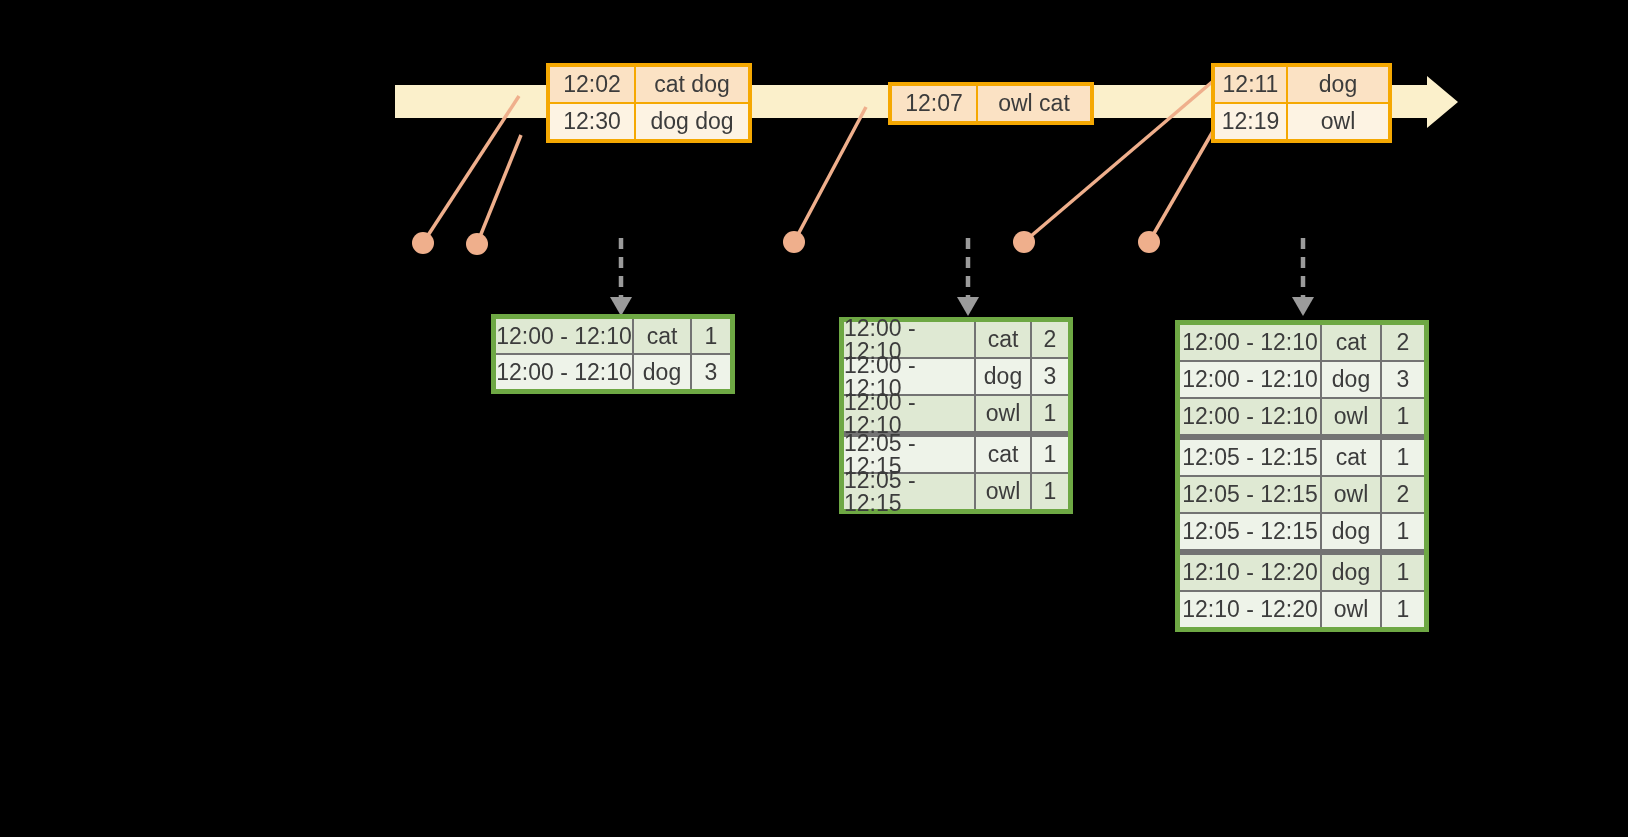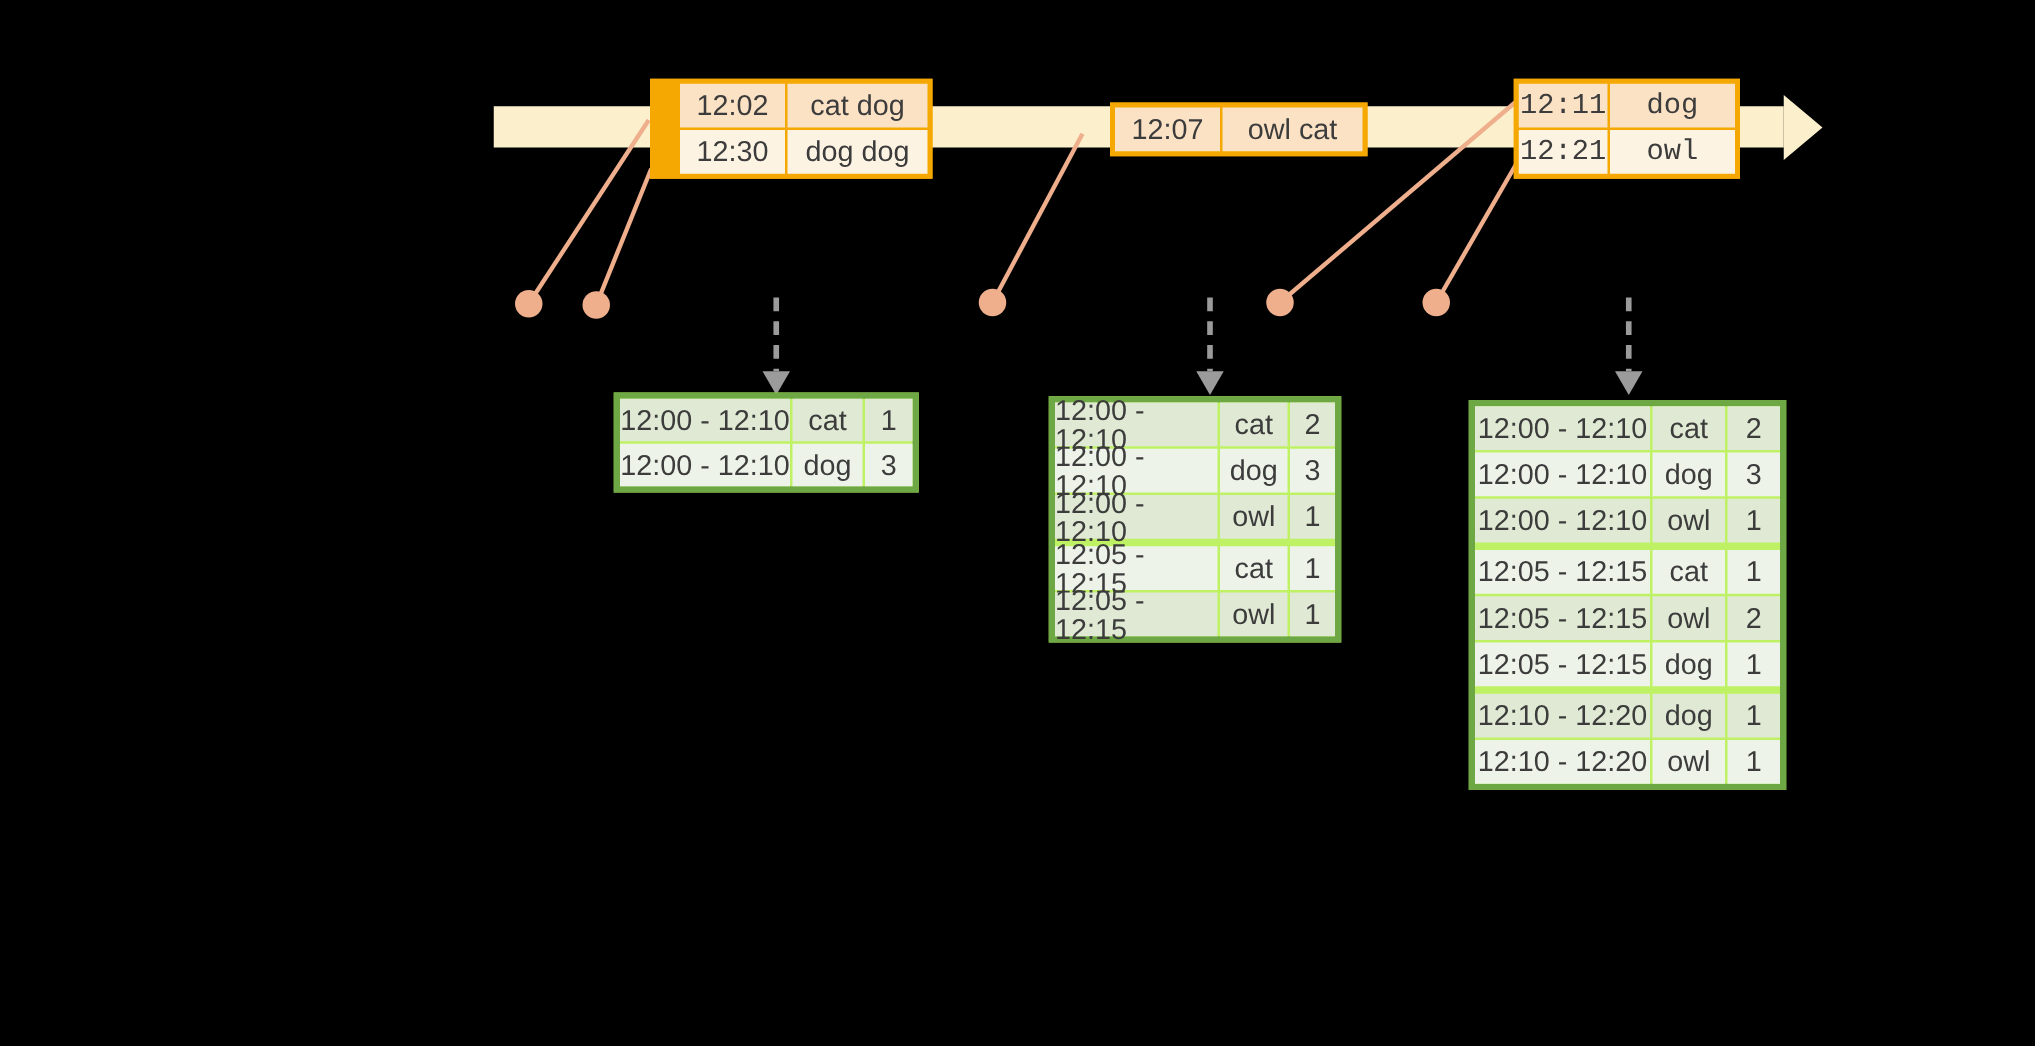--- a/index.html
+++ b/index.html
@@ -18,21 +18,21 @@
   
   .etbl{background:#f5a802;border:4px solid #f5a802;}
   .etbl .row{height:35px;}
   .etbl .row.odd  .cell{background:#fbe2c4;}
   .etbl .row.even .cell{background:#fdf3e3;}
   .etbl .c-time{width:84px;}
   .etbl .c-word{width:112px;}
   .etbl.narrow .c-time{width:71px;}
   .etbl.narrow .c-word{width:100px;}
   
-  .rtbl{background:#bef264;border:5px solid #6ea844;}
+  .rtbl{background:#737373;border:5px solid #6ea844;}
   .rtbl .row{height:35px;}
   .rtbl .row.odd  .cell{background:#dfe9d3;}
   .rtbl .row.even .cell{background:#eef3e9;}
   .rtbl .row.groupsep{margin-top:4px;}
   .rtbl .c-window{width:140px;}
   .rtbl .c-word{width:58px;}
   .rtbl .c-count{width:42px;}
   .rtbl.w1 .c-window{width:136px;} .rtbl.w1 .c-word{width:56px;} .rtbl.w1 .c-count{width:38px;}
   .rtbl.w2 .c-window{width:130px;} .rtbl.w2 .c-word{width:54px;} .rtbl.w2 .c-count{width:36px;}
   .rtbl .row{height:35px;}
@@ -66,45 +66,45 @@
     <g stroke="#9b9b9b" stroke-width="4.5" fill="#9b9b9b">
       <line x1="621" y1="238" x2="621" y2="297" stroke-dasharray="11 8"></line>
       <polygon points="610,297 632,297 621,316" stroke="none"></polygon>
       <line x1="968" y1="238" x2="968" y2="297" stroke-dasharray="11 8"></line>
       <polygon points="957,297 979,297 968,316" stroke="none"></polygon>
       <line x1="1303" y1="238" x2="1303" y2="297" stroke-dasharray="11 8"></line>
       <polygon points="1292,297 1314,297 1303,316" stroke="none"></polygon>
     </g>
   </svg>
 
-  <div class="tbl etbl" style="left:520px;top:63px;padding-left:20px;">
+  <div class="tbl etbl" style="left:546px;top:63px;">
     <div class="row odd">
       <div class="cell c-time">12:02</div>
       <div class="cell c-word">cat dog</div>
     </div>
     <div class="row even">
       <div class="cell c-time">12:30</div>
       <div class="cell c-word">dog dog</div>
     </div>
   </div>
 
   <div class="tbl etbl" style="left:888px;top:82px;">
     <div class="row odd">
       <div class="cell c-time">12:07</div>
       <div class="cell c-word">owl cat</div>
     </div>
   </div>
 
-  <div class="tbl etbl narrow" style="left:1211px;top:63px;font-family:Liberation Mono, monospace;">
+  <div class="tbl etbl narrow" style="left:1211px;top:63px;">
     <div class="row odd">
       <div class="cell c-time">12:11</div>
       <div class="cell c-word">dog</div>
     </div>
     <div class="row even">
-      <div class="cell c-time">12:21</div>
+      <div class="cell c-time">12:19</div>
       <div class="cell c-word">owl</div>
     </div>
   </div>
 
   <div class="tbl rtbl w1" style="left:491px;top:314px;">
     <div class="row odd">
       <div class="cell c-window">12:00 - 12:10</div>
       <div class="cell c-word">cat</div>
       <div class="cell c-count">1</div>
     </div>

